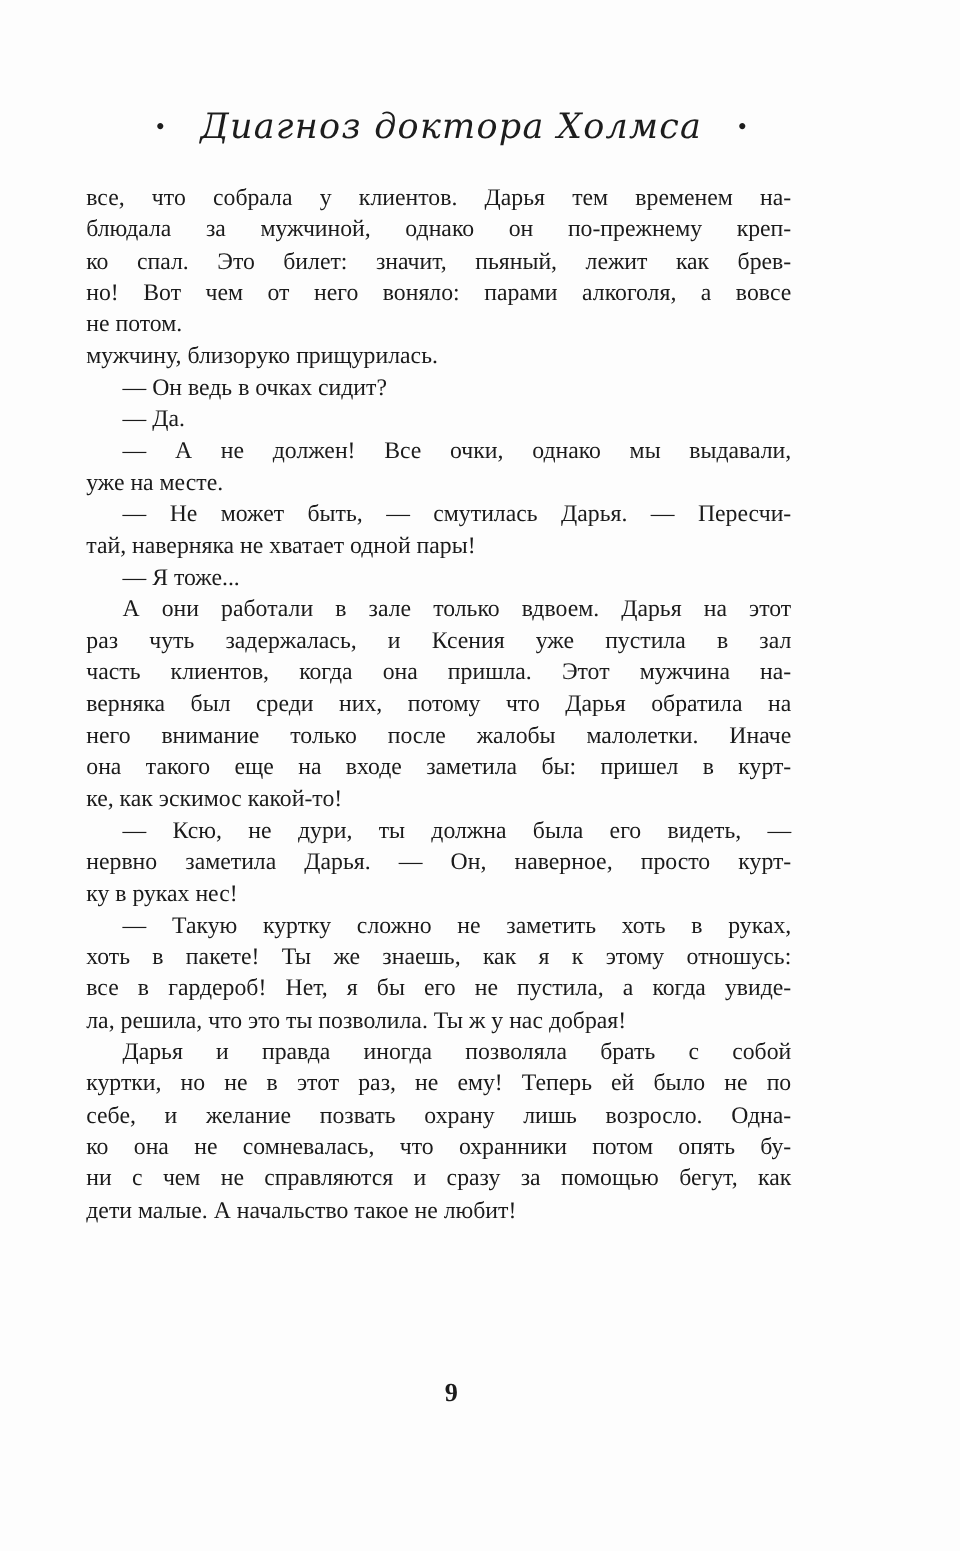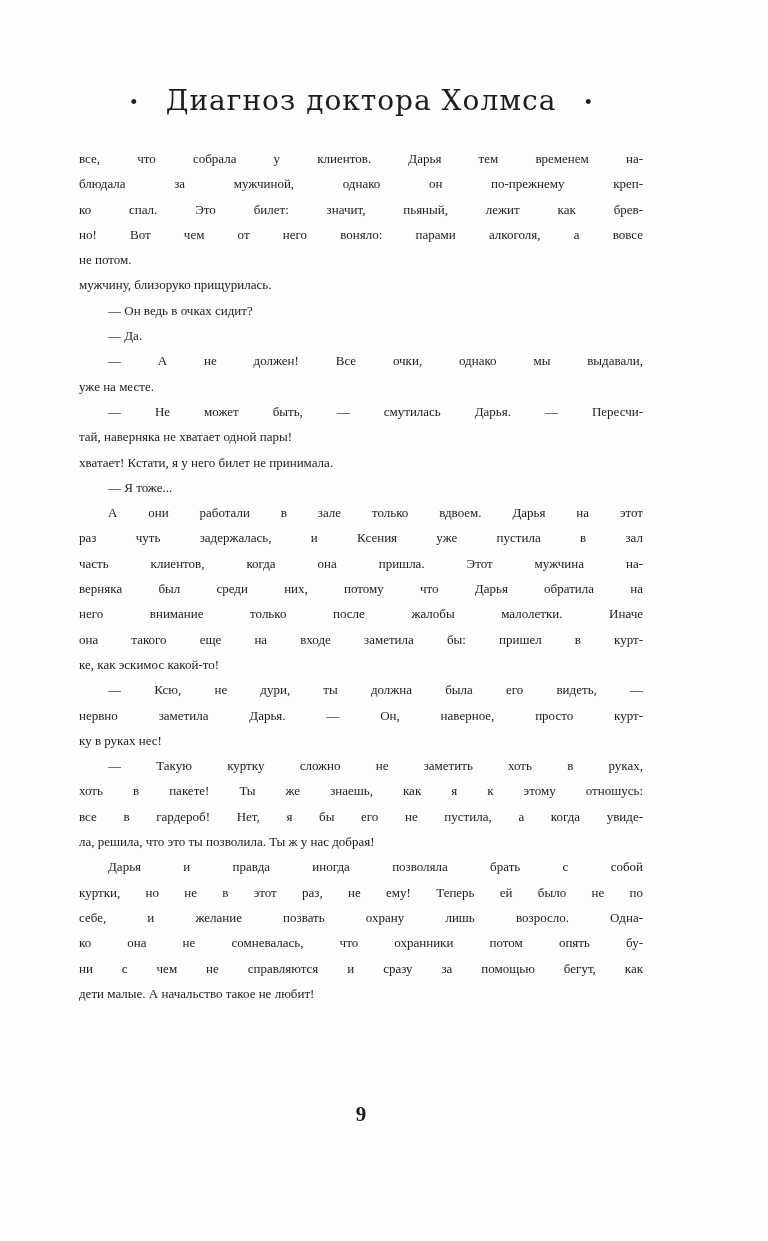--- a/index.html
+++ b/index.html
@@ -21,38 +21,39 @@
     left: 79px;
     width: 564px;
     display: flex;
     justify-content: center;
     align-items: center;
     gap: 27px;
     color: #1d1d1d;
   }
   .running-title {
     font-family: "DejaVu Serif", serif;
+    font-style: italic;
     font-size: 28px;
     letter-spacing: 1px;
     white-space: nowrap;
   }
   .head-bullet {
     font-family: "DejaVu Serif", serif;
     font-size: 17px;
     line-height: 1;
     transform: translateY(2px);
   }
   
   .text-block {
     position: absolute;
     top: 146px;
-    left: 79px;
+    left: 69px;
     width: 564px;
     font-family: "Liberation Serif", "DejaVu Serif", serif;
-    font-size: 13px;
+    font-size: 19px;
     line-height: 25.3px;
     color: #1b1b1b;
   }
   .line {
     text-align: justify;
     text-align-last: justify;
   }
   .line.last {
     text-align-last: left;
   }
@@ -90,21 +91,20 @@
       <div class="line">ко спал. Это билет: значит, пьяный, лежит как брев-</div>
       <div class="line">но! Вот чем от него воняло: парами алкоголя, а вовсе</div>
       <div class="line last">не потом.</div>
       <div class="line last">мужчину, близоруко прищурилась.</div>
       <div class="line last indent">— Он ведь в очках сидит?</div>
       <div class="line last indent">— Да.</div>
       <div class="line indent">— А не должен! Все очки, однако мы выдавали,</div>
       <div class="line last">уже на месте.</div>
       <div class="line indent">— Не может быть, — смутилась Дарья. — Пересчи-</div>
       <div class="line last">тай, наверняка не хватает одной пары!</div>
-      <div class="line last">хватает! Кстати, я у него билет не принимала.</div>
       <div class="line last indent">— Я тоже...</div>
       <div class="line indent">А они работали в зале только вдвоем. Дарья на этот</div>
       <div class="line">раз чуть задержалась, и Ксения уже пустила в зал</div>
       <div class="line">часть клиентов, когда она пришла. Этот мужчина на-</div>
       <div class="line">верняка был среди них, потому что Дарья обратила на</div>
       <div class="line">него внимание только после жалобы малолетки. Иначе</div>
       <div class="line">она такого еще на входе заметила бы: пришел в курт-</div>
       <div class="line last">ке, как эскимос какой-то!</div>
       <div class="line indent">— Ксю, не дури, ты должна была его видеть, —</div>
       <div class="line">нервно заметила Дарья. — Он, наверное, просто курт-</div>

